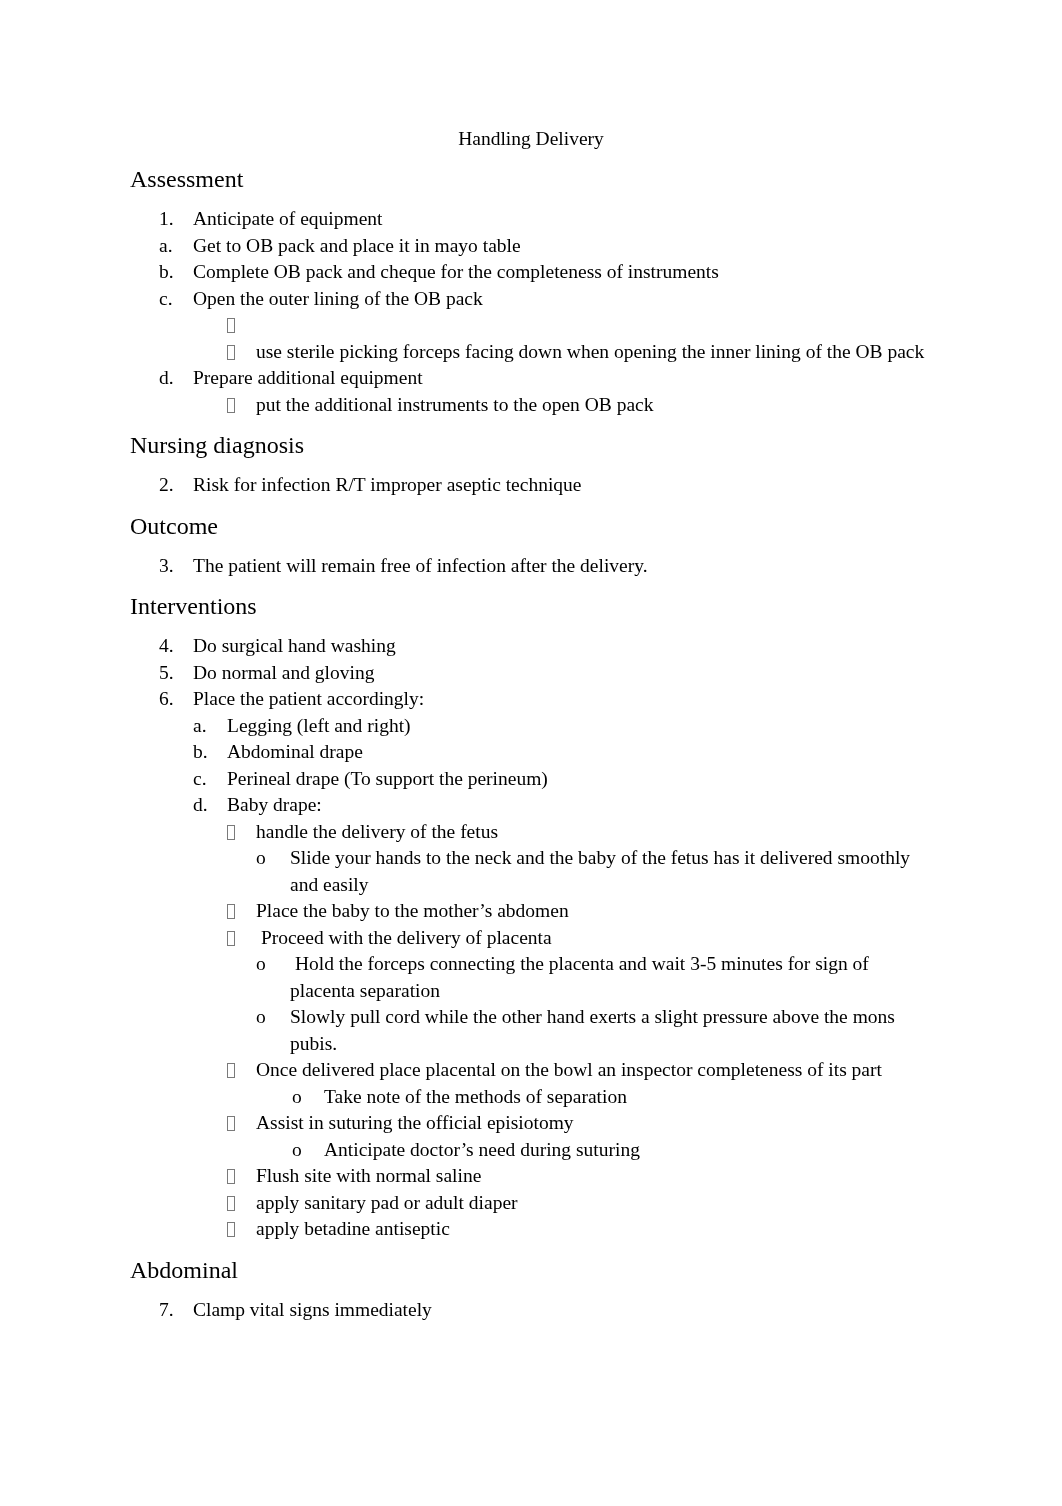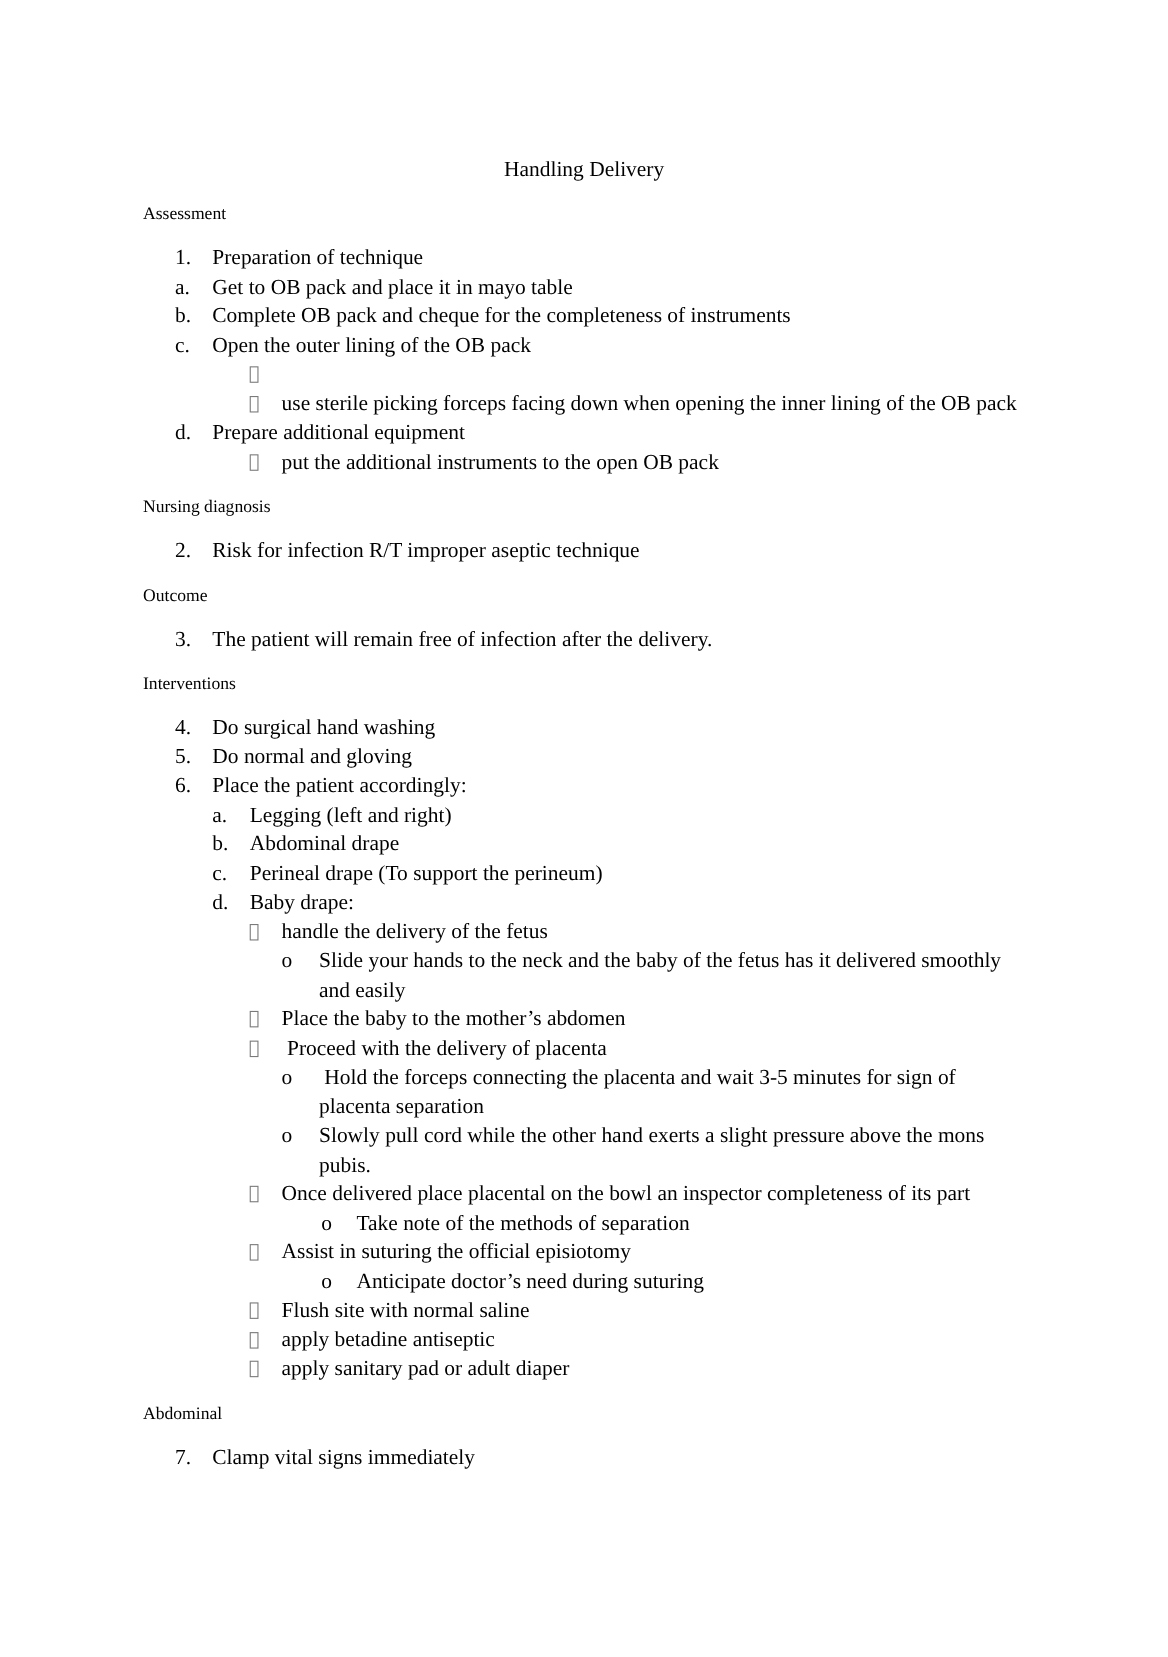--- a/index.html
+++ b/index.html
@@ -21,32 +21,31 @@
     left: 0; top: 0;
     width: 1062px;
     height: 1506px;
     background: #ffffff;
   }
   .content {
     position: absolute;
     left: 130px;
     top: 126px;
     width: 802px;
-    margin-top: 16px;
   }
 
   .doc-title {
     text-align: center;
     font-size: 19.5px;
     line-height: 26px;
     margin: 0 0 14px 0;
   }
 
   .section-heading {
-    font-size: 16px;
+    font-size: 24px;
     line-height: 26px;
     margin: 0;
     padding: 0;
     text-align: left;
   }
 
   
   .row {
     display: flex;
     align-items: flex-start;
@@ -104,21 +103,21 @@
 
 <div class="page">
   <div class="content">
 
     <div class="doc-title">Handling Delivery</div>
 
     <div id="sections-root">
         <div class="section-heading gap-before gap-after">Assessment</div>
         <div class="row lvl-1">
           <span class="marker">1.</span>
-          <span class="row-text">Preparation of technique</span>
+          <span class="row-text">Anticipate of equipment</span>
         </div>
         <div class="row lvl-1">
           <span class="marker">a.</span>
           <span class="row-text">Get to OB pack and place it in mayo table</span>
         </div>
         <div class="row lvl-1">
           <span class="marker">b.</span>
           <span class="row-text">Complete OB pack and cheque for the completeness of instruments</span>
         </div>
         <div class="row lvl-1">
@@ -218,25 +217,25 @@
         <div class="row lvl-4">
           <span class="marker">o</span>
           <span class="row-text">Anticipate doctor’s need during suturing</span>
         </div>
         <div class="row lvl-2">
           <span class="marker"><span class="tofu-box"></span></span>
           <span class="row-text">Flush site with normal saline</span>
         </div>
         <div class="row lvl-2">
           <span class="marker"><span class="tofu-box"></span></span>
+          <span class="row-text">apply sanitary pad or adult diaper</span>
+        </div>
+        <div class="row lvl-2">
+          <span class="marker"><span class="tofu-box"></span></span>
           <span class="row-text">apply betadine antiseptic</span>
-        </div>
-        <div class="row lvl-2">
-          <span class="marker"><span class="tofu-box"></span></span>
-          <span class="row-text">apply sanitary pad or adult diaper</span>
         </div>
         <div class="section-heading gap-before gap-after">Abdominal</div>
         <div class="row lvl-1">
           <span class="marker">7.</span>
           <span class="row-text">Clamp vital signs immediately</span>
         </div>
       </div>
 
   </div>
 </div>

